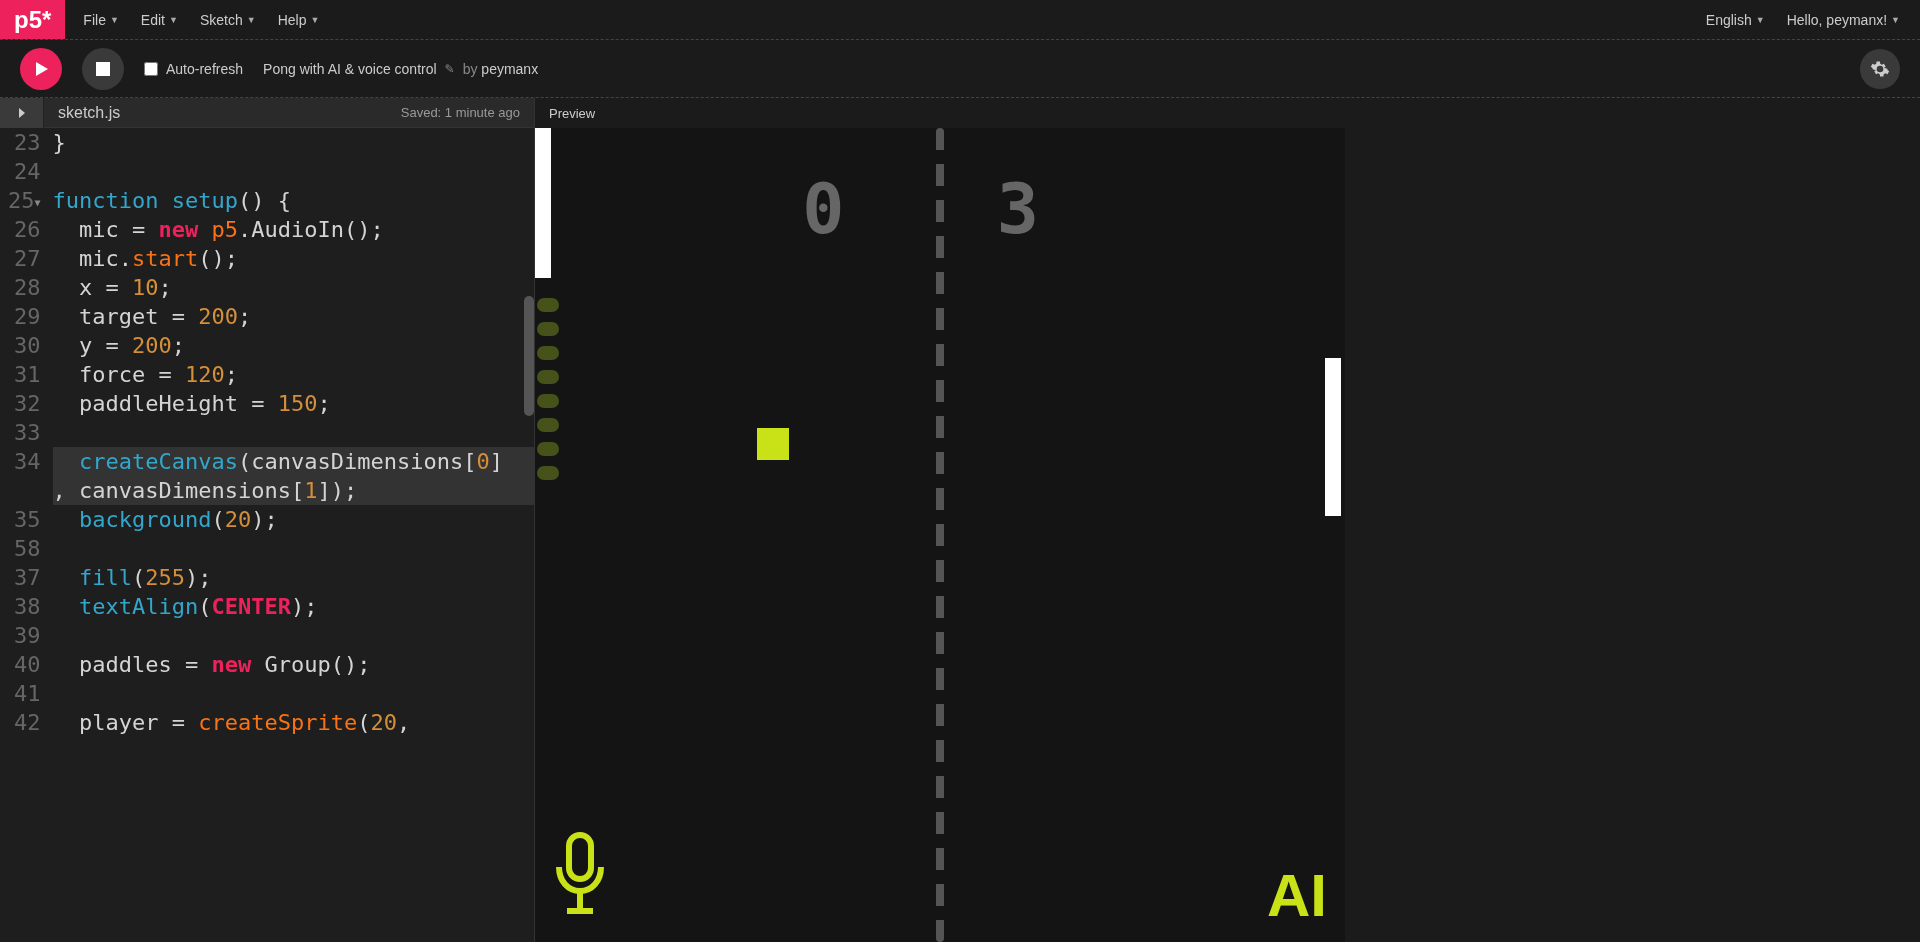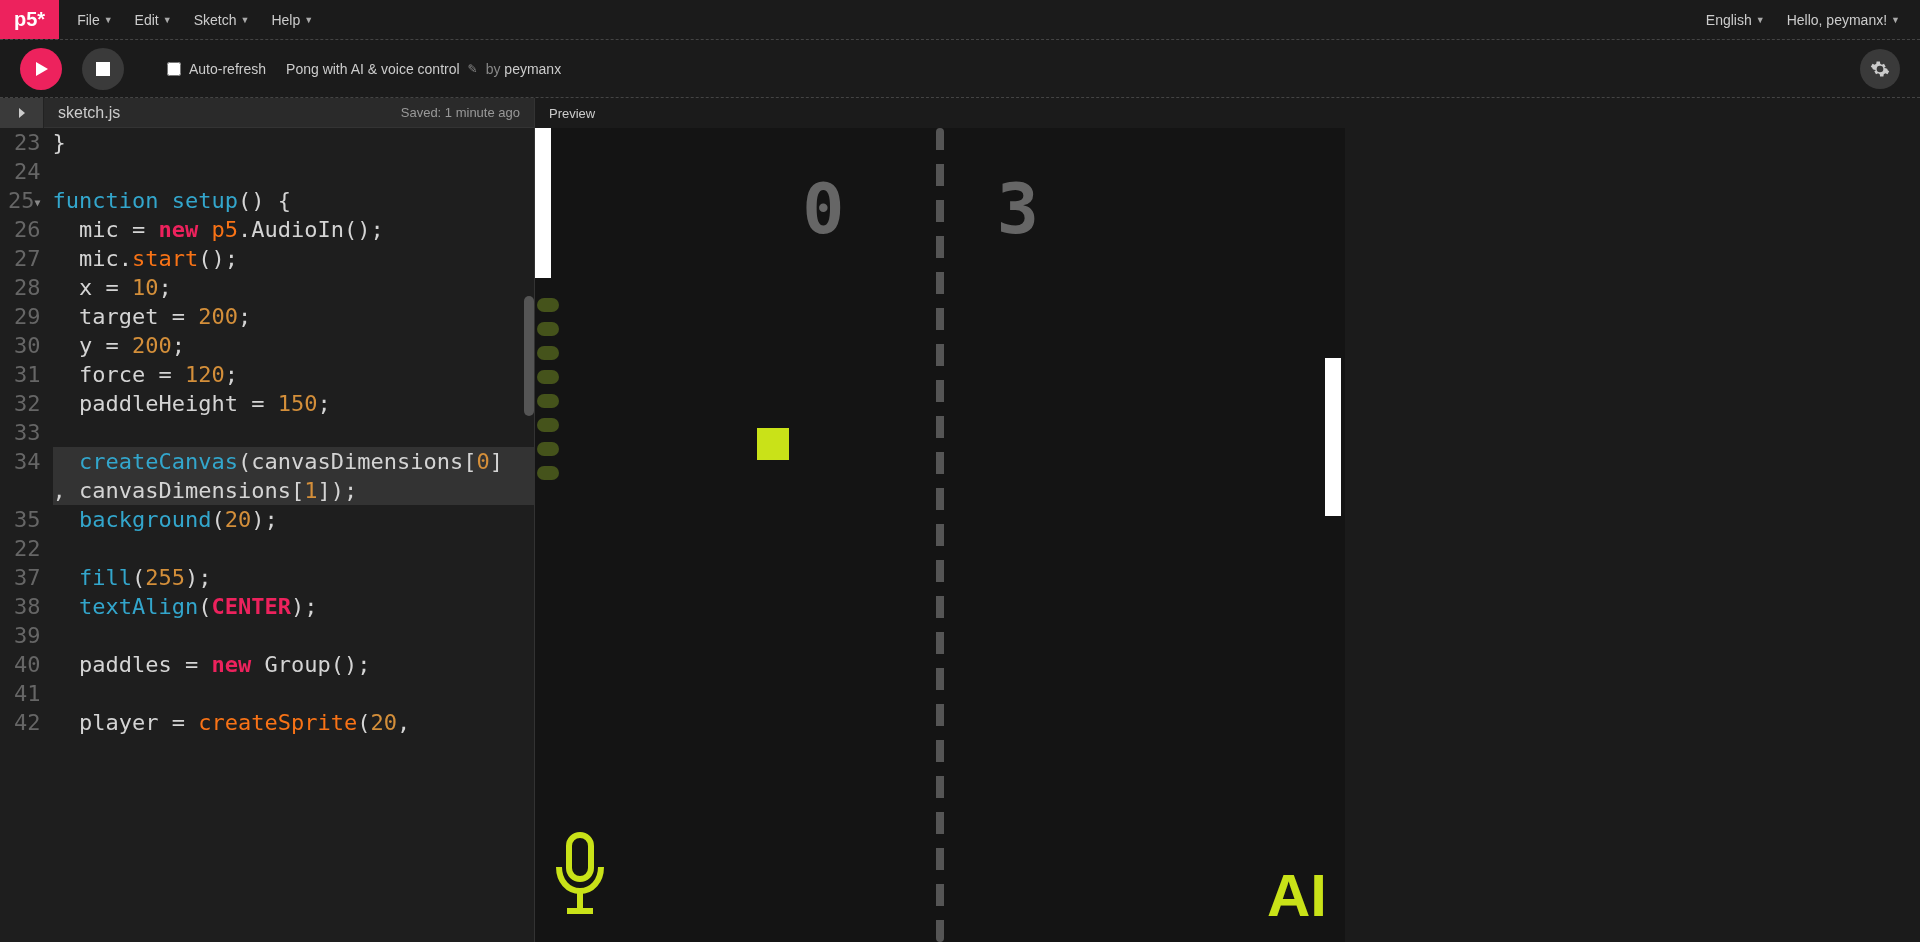--- a/index.html
+++ b/index.html
@@ -14,21 +14,21 @@
   display: flex;
   align-items: stretch;
   height: 40px;
   background: #1b1b1b;
   border-bottom: 1px dashed #444;
 }
 .logo {
   background: #ed225d;
   color: #fff;
   font-weight: bold;
-  font-size: 20px;
+  font-size: 24px;
   padding: 8px 14px;
   display: flex;
   align-items: center;
 }
 .menu { display: flex; align-items: center; gap: 22px; padding-left: 18px; }
 .menu-item { color: #ccc; cursor: pointer; display: flex; align-items: center; gap: 4px; }
 .menu-item .caret { font-size: 9px; color: #aaa; }
 .topbar-right { margin-left: auto; display: flex; align-items: center; gap: 22px; padding-right: 20px; }
 .toolbar {
   display: flex;
@@ -40,21 +40,21 @@
 }
 .btn-round {
   width: 42px; height: 42px; border-radius: 50%;
   display: flex; align-items: center; justify-content: center;
   cursor: pointer; border: none;
 }
 .btn-play { background: #ed225d; }
 .btn-play svg { fill: #fff; }
 .btn-stop { background: #3a3a3a; }
 .btn-stop .square { width: 14px; height: 14px; background: #fff; }
-.auto-refresh { display: flex; align-items: center; gap: 8px; color: #ccc; margin-left: 23px; }
+.auto-refresh { display: flex; align-items: center; gap: 8px; color: #ccc; }
 .auto-refresh input { width: 14px; height: 14px; }
 .sketch-title { display: flex; align-items: center; gap: 8px; color: #ccc; }
 .pencil { color: #888; font-size: 12px; }
 .by { color: #888; }
 .by a { color: #ccc; text-decoration: none; }
 .gear { margin-left: auto; width: 40px; height: 40px; border-radius: 50%; background: #3a3a3a; display:flex; align-items:center; justify-content:center; cursor:pointer; }
 .gear svg { fill: #ccc; }
 
 .workspace { display: flex; height: calc(100vh - 98px); }
 .editor-pane { width: 535px; display: flex; flex-direction: column; border-right: 1px solid #333; position: relative; }
@@ -216,21 +216,21 @@
           <div class="line">26</div>
           <div class="line">27</div>
           <div class="line">28</div>
           <div class="line">29</div>
           <div class="line">30</div>
           <div class="line">31</div>
           <div class="line">32</div>
           <div class="line">33</div>
           <div class="line line-wrap">34</div>
           <div class="line">35</div>
-          <div class="line">22</div>
+          <div class="line">58</div>
           <div class="line">37</div>
           <div class="line">38</div>
           <div class="line">39</div>
           <div class="line">40</div>
           <div class="line">41</div>
           <div class="line">42</div>
         </div>
       <div class="code" id="code"><div class="line">}</div><div class="line"></div><div class="line"><span class="kw">function</span> <span class="fn">setup</span>() {</div><div class="line">  mic = <span class="new">new</span> <span class="id">p5</span>.AudioIn();</div><div class="line">  mic.<span class="id">start</span>();</div><div class="line">  x = <span class="num">10</span>;</div><div class="line">  target = <span class="num">200</span>;</div><div class="line">  y = <span class="num">200</span>;</div><div class="line">  force = <span class="num">120</span>;</div><div class="line">  paddleHeight = <span class="num">150</span>;</div><div class="line"></div><div class="line line-wrap hl-block hl-line">  <span class="fn">createCanvas</span>(canvasDimensions[<span class="num">0</span>]<br>, canvasDimensions[<span class="num">1</span>]);</div><div class="line">  <span class="fn">background</span>(<span class="num">20</span>);</div><div class="line"></div><div class="line">  <span class="fn">fill</span>(<span class="num">255</span>);</div><div class="line">  <span class="fn">textAlign</span>(<span class="const">CENTER</span>);</div><div class="line"></div><div class="line">  paddles = <span class="new">new</span> Group();</div><div class="line"></div><div class="line">  player = <span class="id">createSprite</span>(<span class="num">20</span>,</div></div>
       <div class="editor-scrollbar"></div>
     </div>

